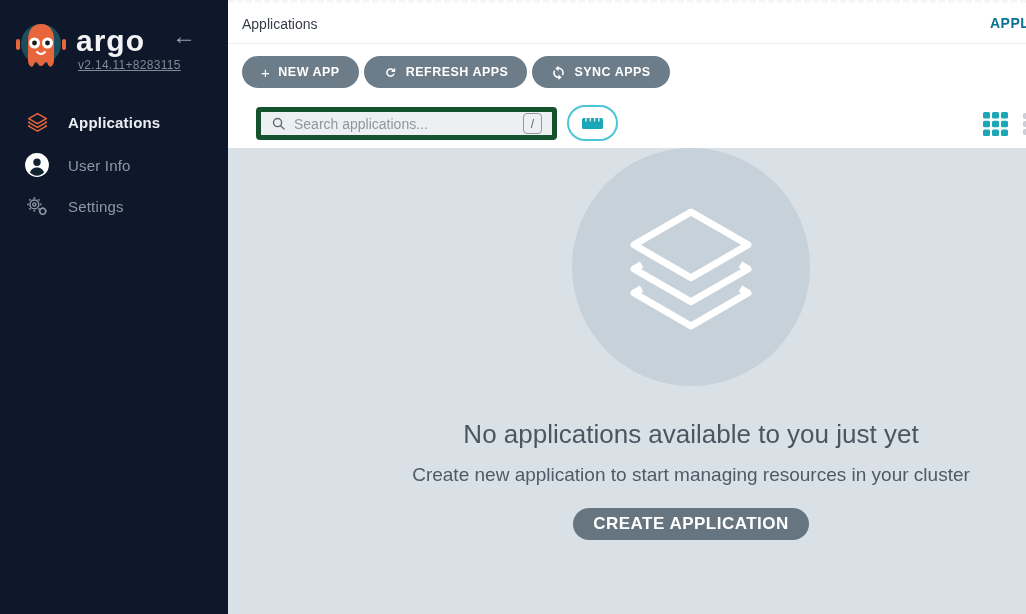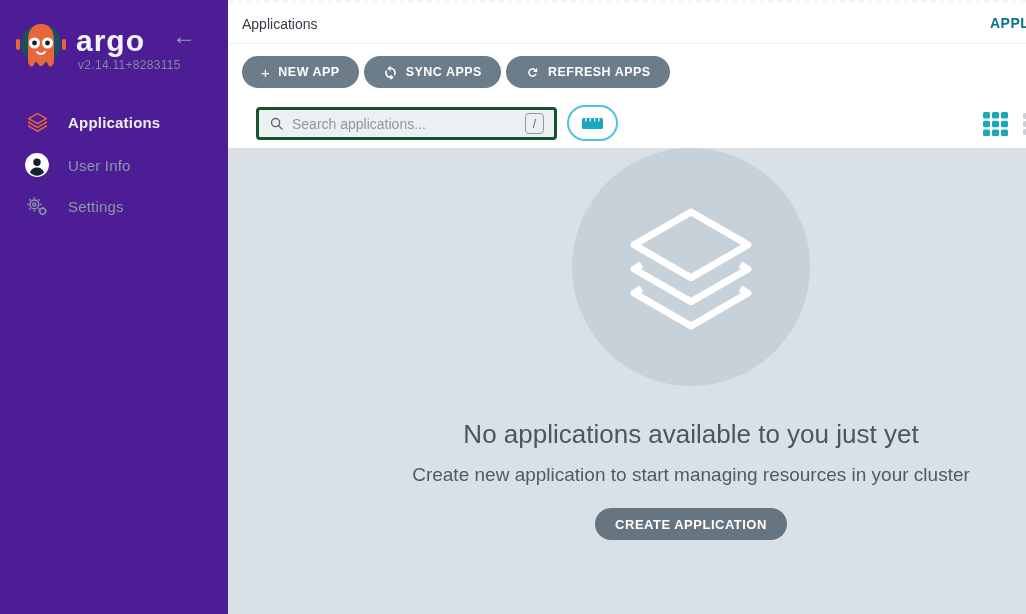--- a/index.html
+++ b/index.html
@@ -7,31 +7,31 @@
   body {
     font-family: "Liberation Sans", sans-serif;
     background: #ffffff;
     position: relative;
   }
   .app { position: absolute; inset: 0; width: 1026px; height: 614px; }
 
   
   .sidebar {
     position: absolute; left: 0; top: 0; width: 228px; height: 614px;
-    background: #4c1d95;
+    background: #0f172a;
   }
   .logo-row { position: absolute; left: 10px; top: 16px; width: 208px; height: 62px; }
   .logo-mark { position: absolute; left: 0; top: 0; width: 62px; height: 62px; }
   .logo-text {
     position: absolute; left: 66px; top: 8px;
     color: #f2f4f5; font-size: 30px; font-weight: bold; letter-spacing: 1px;
   }
   .logo-version {
     position: absolute; left: 68px; top: 42px;
-    color: #7d8c96; font-size: 12px; letter-spacing: 0.3px;
+    color: #7d8c96; font-size: 12px; letter-spacing: 0.3px; text-decoration: underline;
   }
   .collapse-arrow {
     position: absolute; right: 32px; top: 24px;
     color: #97a4ad; font-size: 24px; line-height: 1; cursor: pointer;
   }
   .nav { position: absolute; left: 0; top: 100px; width: 228px; }
   .nav-item {
     display: flex; align-items: center; height: 40px; padding-left: 24px;
     cursor: pointer;
   }
@@ -65,21 +65,21 @@
     height: 32px; padding: 0 19px; border: none; border-radius: 16px;
     background: #6c7d89; color: #ffffff;
     font-family: "Liberation Sans", sans-serif;
     font-size: 12.5px; font-weight: bold; letter-spacing: 0.5px; cursor: pointer;
   }
   .pill-btn .btn-icon { display: inline-flex; align-items: center; font-size: 15px; font-weight: normal; }
 
   .filter-row { position: absolute; left: 28px; top: 61px; width: 760px; height: 36px; }
   .search-box {
     position: absolute; left: 0; top: 2px; width: 301px; height: 33px;
-    background: #edf0f2; border: 3px solid #14532d; border-radius: 4px;
+    background: #edf0f2; border: 5px solid #14532d; border-radius: 4px;
     display: flex; align-items: center; padding: 0 10px;
   }
   .search-box input {
     flex: 1; border: none; outline: none; background: transparent;
     font-family: "Liberation Sans", sans-serif; font-size: 14px; color: #45505a;
     margin-left: 8px;
   }
   .search-box input::placeholder { color: #8d979f; }
   .slash-badge {
     flex: 0 0 auto; width: 19px; height: 21px;
@@ -110,21 +110,21 @@
     margin-top: 33px; font-size: 26px; color: #4b5662;
   }
   .empty-subtitle {
     margin-top: 14px; font-size: 19px; color: #4f5a66;
   }
   .cta-btn {
     margin-top: 22px; display: inline-flex; align-items: center;
     height: 32px; padding: 0 20px; border: none; border-radius: 16px;
     background: #66757f; color: #ffffff;
     font-family: "Liberation Sans", sans-serif;
-    font-size: 13px; font-weight: bold; letter-spacing: 0.5px; cursor: pointer;
+    font-size: 17px; font-weight: bold; letter-spacing: 0.5px; cursor: pointer;
   }
 </style>
 </head>
 <body>
 
 <div class="app">
 
   <div class="sidebar">
     <div class="logo-row">
       <div class="logo-mark">
@@ -202,33 +202,33 @@
 
   <div class="toolbar">
     <div class="btn-row">
       <button class="pill-btn">
         <span class="btn-icon">+</span>
         <span>NEW APP</span>
       </button>
       <button class="pill-btn">
         <span class="btn-icon">
           <svg width="15" height="15" viewBox="0 0 24 24" fill="#ffffff">
-            <path d="M12 4 V1 L7 5.5 L12 10 V6.5 C15.3 6.5 18 9.2 18 12.5 C18 13.5 17.8 14.4 17.3 15.2 L19.1 17 C20 15.7 20.5 14.2 20.5 12.5 C20.5 7.8 16.7 4 12 4 Z"></path>
-            <path d="M12 18.5 C8.7 18.5 6 15.8 6 12.5 C6 11.5 6.2 10.6 6.7 9.8 L4.9 8 C4 9.3 3.5 10.8 3.5 12.5 C3.5 17.2 7.3 21 12 21 V24 L17 19.5 L12 15 Z"></path>
-          </svg>
-        </span>
-        <span>SYNC APPS</span>
+            <path d="M12 5 C8.1 5 5 8.1 5 12 C5 15.9 8.1 19 12 19 C15.2 19 17.9 16.9 18.8 14 L16.2 14 C15.4 15.6 13.8 16.6 12 16.6 C9.5 16.6 7.4 14.5 7.4 12 C7.4 9.5 9.5 7.4 12 7.4 C13.3 7.4 14.4 7.9 15.2 8.8 L12.8 11.2 L19.5 11.2 L19.5 4.5 L17 7 C15.7 5.8 14 5 12 5 Z"></path>
+          </svg>
+        </span>
+        <span>REFRESH APPS</span>
       </button>
       <button class="pill-btn">
         <span class="btn-icon">
           <svg width="15" height="15" viewBox="0 0 24 24" fill="#ffffff">
-            <path d="M12 5 C8.1 5 5 8.1 5 12 C5 15.9 8.1 19 12 19 C15.2 19 17.9 16.9 18.8 14 L16.2 14 C15.4 15.6 13.8 16.6 12 16.6 C9.5 16.6 7.4 14.5 7.4 12 C7.4 9.5 9.5 7.4 12 7.4 C13.3 7.4 14.4 7.9 15.2 8.8 L12.8 11.2 L19.5 11.2 L19.5 4.5 L17 7 C15.7 5.8 14 5 12 5 Z"></path>
-          </svg>
-        </span>
-        <span>REFRESH APPS</span>
+            <path d="M12 4 V1 L7 5.5 L12 10 V6.5 C15.3 6.5 18 9.2 18 12.5 C18 13.5 17.8 14.4 17.3 15.2 L19.1 17 C20 15.7 20.5 14.2 20.5 12.5 C20.5 7.8 16.7 4 12 4 Z"></path>
+            <path d="M12 18.5 C8.7 18.5 6 15.8 6 12.5 C6 11.5 6.2 10.6 6.7 9.8 L4.9 8 C4 9.3 3.5 10.8 3.5 12.5 C3.5 17.2 7.3 21 12 21 V24 L17 19.5 L12 15 Z"></path>
+          </svg>
+        </span>
+        <span>SYNC APPS</span>
       </button>
     </div>
 
     <div class="filter-row">
       <div class="search-box">
         <span style="display:inline-flex;">
           <svg width="15" height="15" viewBox="0 0 24 24" fill="none" stroke="#5d676f" stroke-width="2.2" stroke-linecap="round">
             <circle cx="10.5" cy="10.5" r="6.5"></circle>
             <path d="M15.5 15.5 L21 21"></path>
           </svg>

